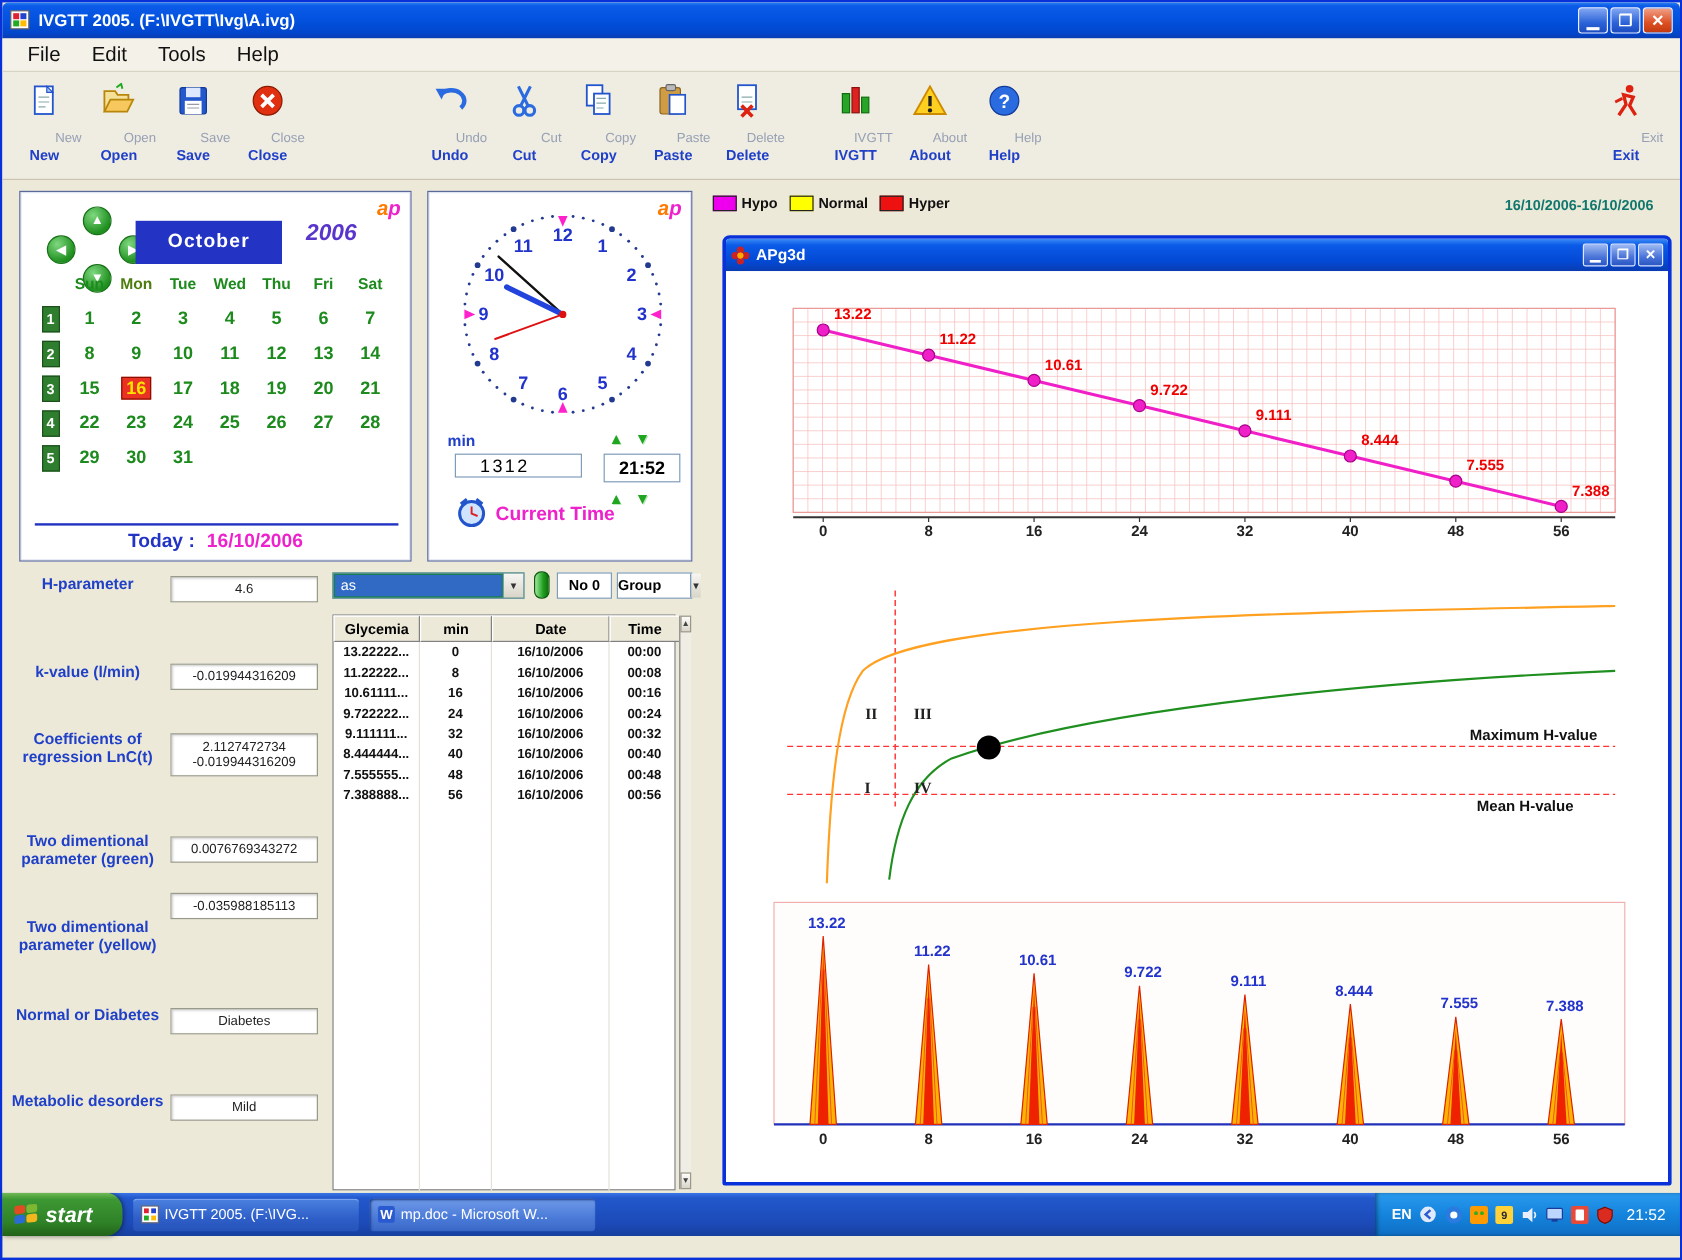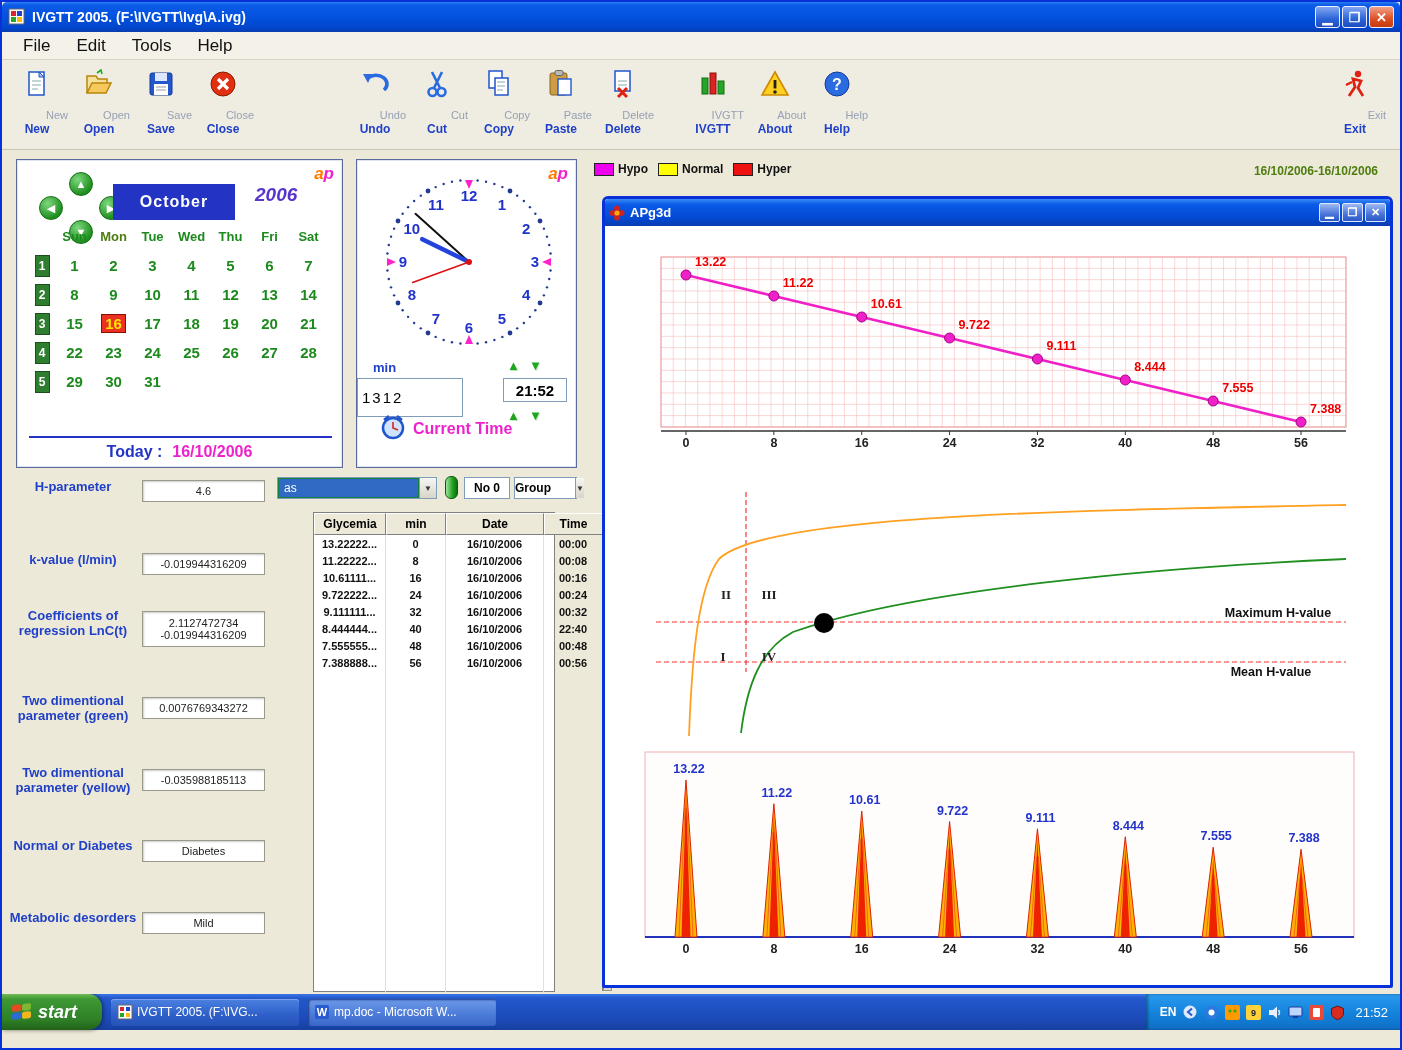--- a/index.html
+++ b/index.html
@@ -53,52 +53,52 @@
   .day{font-size:15px;font-weight:bold;color:#1d8a1d;cursor:default;padding:0 3px;}
   .day.sel{background:#e93223;color:#ffe400;border:1px solid #8a0f00;}
   .today-line{position:absolute;left:12px;top:276px;width:303px;border-top:2px solid #2334c4;}
   .today-text{position:absolute;left:0;top:283px;width:100%;text-align:center;font-size:16px;font-weight:bold;color:#2334c4;}
   .today-text .tval{color:#ee22cc;margin-left:10px;}
 
   
   .clockp{left:354px;top:9px;width:221px;height:309px;}
   .min-label{position:absolute;left:16px;top:200px;color:#2040c8;font-weight:bold;font-size:13px;}
   .xp-field{position:absolute;background:#fff;border:1px solid #7f9db9;font-size:15px;display:flex;align-items:center;}
-  .min-input{left:0;top:218px;width:106px;height:39px;padding-left:4px;letter-spacing:2px;}
+  .min-input{left:22px;top:218px;width:106px;height:20px;padding-left:20px;letter-spacing:2px;}
   .time-box{left:146px;top:218px;width:64px;height:24px;justify-content:center;font-weight:bold;}
   .spin{position:absolute;font-size:13px;color:#1fa51f;text-shadow:1px 1px 0 #bde8bd;cursor:default;}
   .alarm-ico{position:absolute;left:22px;top:252px;width:28px;height:30px;}
   .cur-time{position:absolute;left:56px;top:260px;color:#ee22cc;font-weight:bold;font-size:16px;}
 
   
   .legend{position:absolute;left:592px;top:12px;display:flex;align-items:flex-start;gap:10px;}
   .leg-item{display:flex;align-items:center;gap:4px;}
   .leg-swatch{width:20px;height:13px;border:1px solid #222;}
   .leg-label{font-size:12px;font-weight:bold;color:#111;}
-  .date-range{position:absolute;right:22px;top:14px;font-size:12px;font-weight:bold;color:#4d7c0f;}
+  .date-range{position:absolute;right:22px;top:14px;font-size:12px;font-weight:bold;color:#0f766e;}
 
   
   .param-label{position:absolute;left:6px;width:130px;color:#2040c8;font-weight:bold;font-size:13px;line-height:15px;text-align:center;}
   .param-box{position:absolute;left:140px;width:123px;background:#fff;border:1px solid #9a9a8a;
     box-shadow:inset 1px 1px 2px #ccc;font-size:11px;display:flex;flex-direction:column;align-items:center;justify-content:center;color:#222;}
 
   
   .combo{position:absolute;left:275px;top:327px;width:160px;height:22px;background:#15803d;border:1px solid #7f9db9;display:flex;justify-content:flex-end;}
   .combo-sel{flex:1;background:#316ac5;color:#fff;font-size:12px;display:flex;align-items:center;padding-left:5px;margin:1px;}
   .combo-arrow{width:17px;background:linear-gradient(180deg,#f6f6f3,#d8d4c8);border-left:1px solid #7f9db9;
     display:flex;align-items:center;justify-content:center;font-size:8px;color:#333;}
   .green-pill{position:absolute;left:443px;top:326px;width:13px;height:23px;border-radius:6px;
     background:linear-gradient(90deg,#9fe89f,#1f9f1f 60%,#0e6f0e);border:1px solid #0a5a0a;}
   .no-box{position:absolute;left:462px;top:327px;width:46px;height:22px;background:#fff;border:1px solid #7f9db9;
     font-size:12px;font-weight:bold;display:flex;align-items:center;justify-content:center;}
   .group-combo{position:absolute;left:512px;top:327px;width:63px;height:22px;background:#fff;border:1px solid #7f9db9;display:flex;gap:24px;}
   .group-combo .txt{flex:1;font-size:12px;font-weight:bold;display:flex;align-items:center;justify-content:center;}
 
   
-  .gtable{position:absolute;left:275px;top:362px;width:242px;height:480px;background:#fff;border:1px solid #808080;display:flex;margin-left:36px;}
+  .gtable{position:absolute;left:275px;top:362px;width:286px;height:480px;background:#fff;border:1px solid #808080;display:flex;}
   .gt-main{width:288px;}
   .gt-hrow{display:flex;height:22px;}
   .gt-h{background:#ece9d8;border:1px solid;border-color:#fff #808080 #808080 #fff;font-size:12px;font-weight:bold;
     display:flex;align-items:center;justify-content:center;}
   .gt-row{display:flex;height:17px;}
   .gt-c{font-size:11px;font-weight:bold;color:#111;border-right:1px solid #e4e2d8;display:flex;align-items:center;justify-content:center;overflow:hidden;}
   .c0{width:72px;} .c1{width:60px;} .c2{width:98px;} .c3{width:58px;border-right:none;}
   .gt-sb{width:14px;background:#f0eee4;border-left:1px solid #808080;display:flex;flex-direction:column;justify-content:space-between;}
   .sb-btn{height:14px;background:linear-gradient(180deg,#fdfdfb,#d8d4c8);border:1px solid #9a96886;border:1px solid #9a9688;
     font-size:7px;color:#444;display:flex;align-items:center;justify-content:center;}
@@ -524,21 +524,21 @@
         <div class="param-label" style="top: 458px;"><span>Coefficients of</span><br><span>regression LnC(t)</span></div>
         <div class="param-box" style="top: 461px; height: 36px;">
           <div>2.1127472734</div>
           <div>-0.019944316209</div>
         </div>
         <div class="param-label" style="top: 543px;"><span>Two dimentional</span><br><span>parameter (green)</span></div>
         <div class="param-box" style="top: 547px; height: 22px;">
           <div>0.0076769343272</div>
         </div>
         <div class="param-label" style="top: 615px;"><span>Two dimentional</span><br><span>parameter (yellow)</span></div>
-        <div class="param-box" style="top: 619px; height: 22px;">
+        <div class="param-box" style="top: 594px; height: 22px;">
           <div>-0.035988185113</div>
         </div>
         <div class="param-label" style="top: 688px;"><span>Normal or Diabetes</span></div>
         <div class="param-box" style="top: 690px; height: 22px;">
           <div>Diabetes</div>
         </div>
         <div class="param-label" style="top: 760px;"><span>Metabolic desorders</span></div>
         <div class="param-box" style="top: 762px; height: 22px;">
           <div>Mild</div>
         </div>
@@ -579,21 +579,21 @@
           <div class="gt-row">
             <span class="gt-c c0">9.111111...</span>
             <span class="gt-c c1">32</span>
             <span class="gt-c c2">16/10/2006</span>
             <span class="gt-c c3">00:32</span>
           </div>
           <div class="gt-row">
             <span class="gt-c c0">8.444444...</span>
             <span class="gt-c c1">40</span>
             <span class="gt-c c2">16/10/2006</span>
-            <span class="gt-c c3">22:40</span>
+            <span class="gt-c c3">00:40</span>
           </div>
           <div class="gt-row">
             <span class="gt-c c0">7.555555...</span>
             <span class="gt-c c1">48</span>
             <span class="gt-c c2">16/10/2006</span>
             <span class="gt-c c3">00:48</span>
           </div>
           <div class="gt-row">
             <span class="gt-c c0">7.388888...</span>
             <span class="gt-c c1">56</span>

